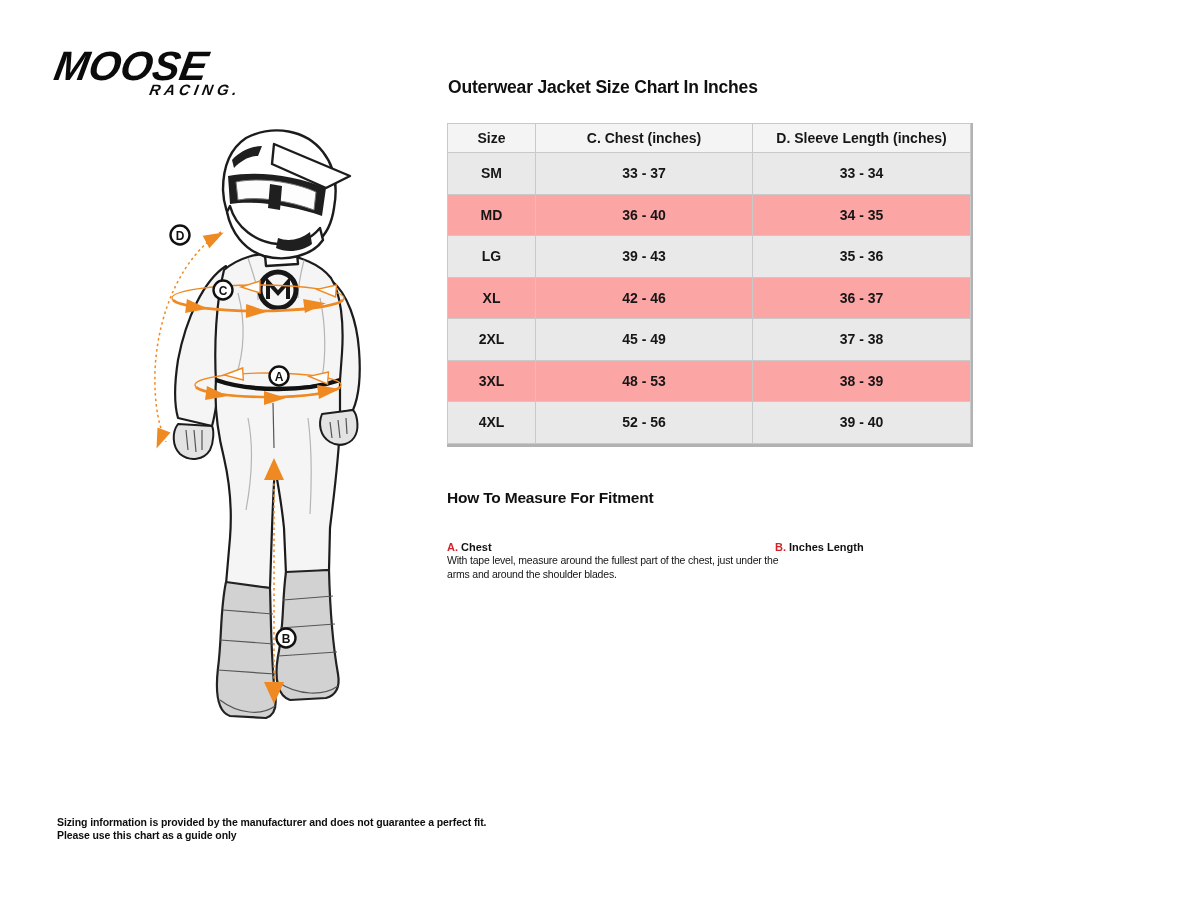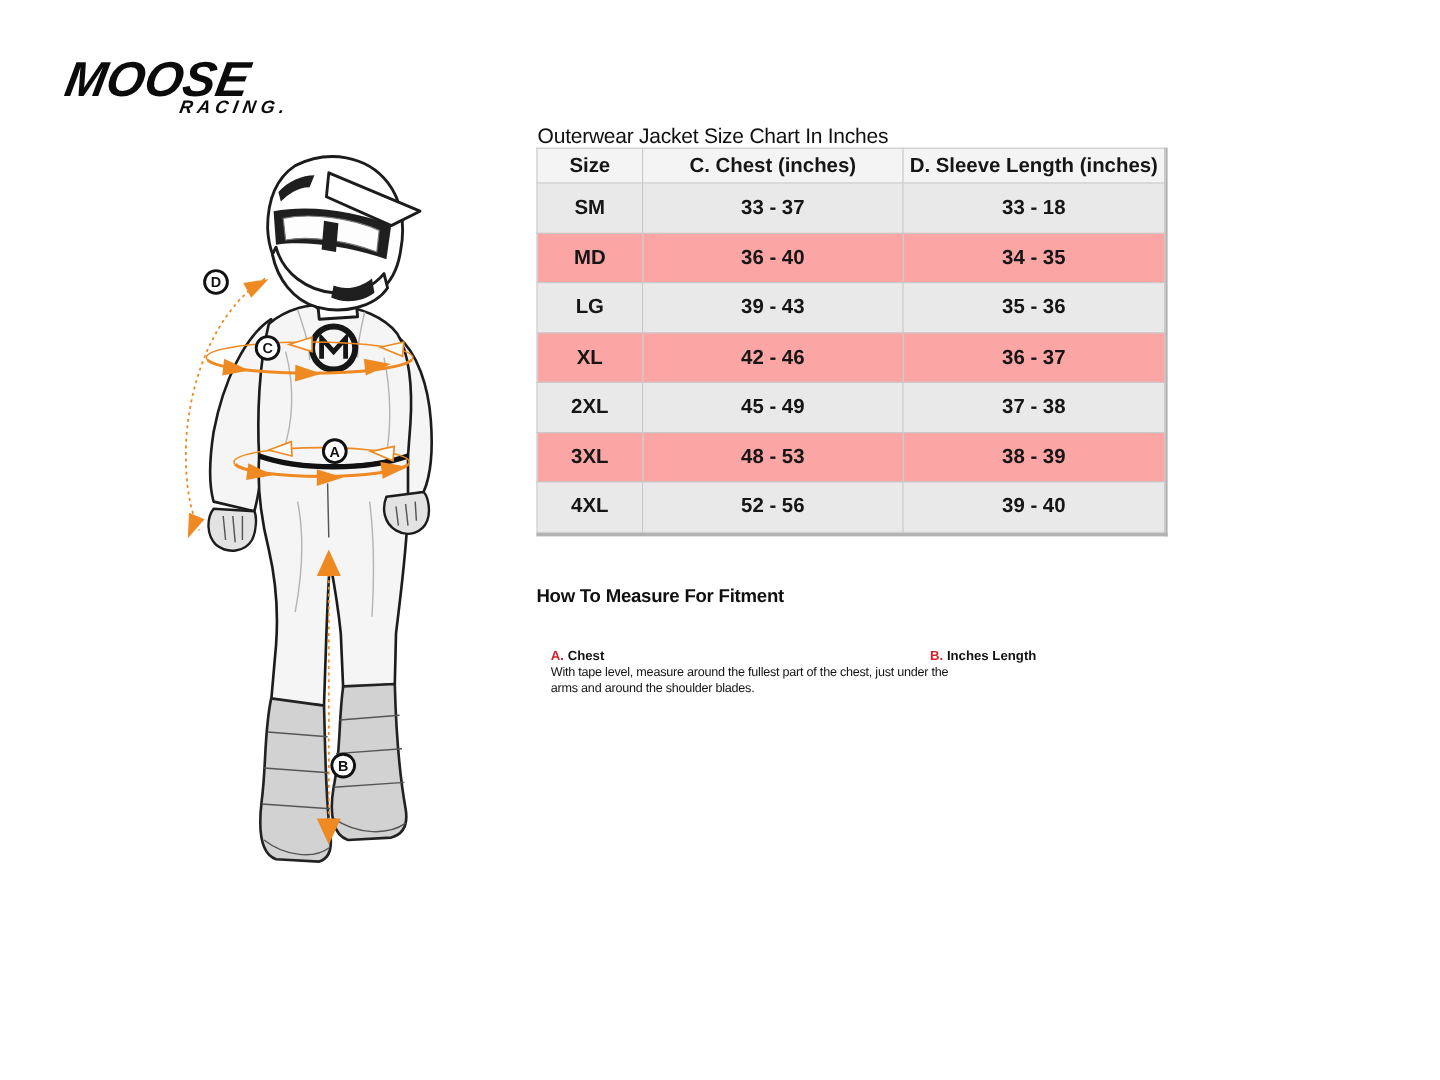--- a/index.html
+++ b/index.html
@@ -14,43 +14,43 @@
   .logo-top {
     font-size:41px; font-weight:700; letter-spacing:0px; line-height:40px;
     transform:skewX(-10deg); white-space:nowrap;
   }
   .logo-bottom {
     font-size:15px; font-weight:700; letter-spacing:4px; text-align:right;
     margin-top:-5px; padding-right:6px; transform:skewX(-10deg);
   }
 
   
-  .chart-title { position:absolute; left:448px; top:103px; font-size:17.5px; font-weight:400; letter-spacing:-0.2px; color:#101010; }
+  .chart-title { position:absolute; left:448px; top:77px; font-size:17.5px; font-weight:700; letter-spacing:-0.2px; color:#101010; }
 
   
   .size-table-wrap {
     position:absolute; left:447px; top:123px;
     border-right:2px solid #b2b2b2; border-bottom:3px solid #b2b2b2;
   }
   table.size-table { border-collapse:collapse; }
   .size-table th, .size-table td {
     border:1px solid #c9c9c9; text-align:center; vertical-align:middle;
-    font-size:17px; font-weight:700; color:#161616;
+    font-size:14px; font-weight:700; color:#161616;
   }
   .size-table th { background:#f4f4f4; height:29px; }
   .size-table td { height:41.5px; background:#fca5a5; }
   .size-table tbody tr:nth-child(odd) td { background:#e9e9e9; }
   .col-size { width:88px; }
   .col-chest { width:217px; }
   .col-sleeve { width:218px; }
 
   
   .measure-heading { position:absolute; left:447px; top:489px; font-size:15.5px; font-weight:700; letter-spacing:-0.2px; color:#101010; }
   .measure-col { position:absolute; top:541px; width:335px; }
-  .measure-col.a { left:459px; }
+  .measure-col.a { left:447px; }
   .measure-col.b { left:775px; }
   .m-label { font-size:11px; font-weight:700; color:#111; margin-bottom:1px; }
   .m-letter { color:#d2232a; }
   .m-desc { font-size:10.5px; font-weight:400; line-height:13.5px; letter-spacing:-0.2px; color:#141414; }
 
   
   .footer { position:absolute; left:57px; top:816px; font-size:10.5px; font-weight:700; line-height:13px; letter-spacing:-0.1px; color:#0e0e0e; }
 
   
   .rider-svg { position:absolute; left:128px; top:118px; width:300px; height:620px; }
@@ -87,21 +87,21 @@
         <tr>
           <th class="col-size">Size</th>
           <th class="col-chest">C. Chest (inches)</th>
           <th class="col-sleeve">D. Sleeve Length (inches)</th>
         </tr>
       </thead>
       <tbody>
         <tr>
           <td>SM</td>
           <td>33 - 37</td>
-          <td>33 - 18</td>
+          <td>33 - 34</td>
         </tr>
         <tr>
           <td>MD</td>
           <td>36 - 40</td>
           <td>34 - 35</td>
         </tr>
         <tr>
           <td>LG</td>
           <td>39 - 43</td>
           <td>35 - 36</td>
@@ -140,20 +140,24 @@
     <div class="m-desc">With tape level, measure around the fullest part of the chest, just under the arms and around the shoulder blades.</div>
   </div>
 
   <div class="measure-col b">
     <div class="m-label">
       <span class="m-letter">B.</span>
       <span>Inches Length</span>
     </div>
   </div>
 
+  <div class="footer">
+    <div>Sizing information is provided by the manufacturer and does not guarantee a perfect fit.</div>
+    <div>Please use this chart as a guide only</div>
+  </div>
 
   <svg class="rider-svg" viewBox="0 0 300 620">
 
     <path class="outline" d="M98,148 C76,162 58,200 50,242 C46,268 46,286 50,300 L84,308 C90,286 92,258 95,234 C98,208 100,176 98,148 Z"></path>
 
     <path class="outline" d="M203,162 C220,176 229,204 231,232 C233,258 231,278 225,292 L194,298 C190,276 190,252 192,230 C194,206 198,182 203,162 Z"></path>
 
     <path class="outline" d="M96,152 C110,140 130,134 150,136 C172,138 192,146 203,160 C213,176 216,205 214,235 L212,262 C180,274 120,274 88,264 C86,228 88,184 96,152 Z"></path>
     <path class="seam" d="M110,175 C118,205 116,235 108,258"></path>
     <path class="seam" d="M192,180 C198,208 198,238 194,260"></path>

